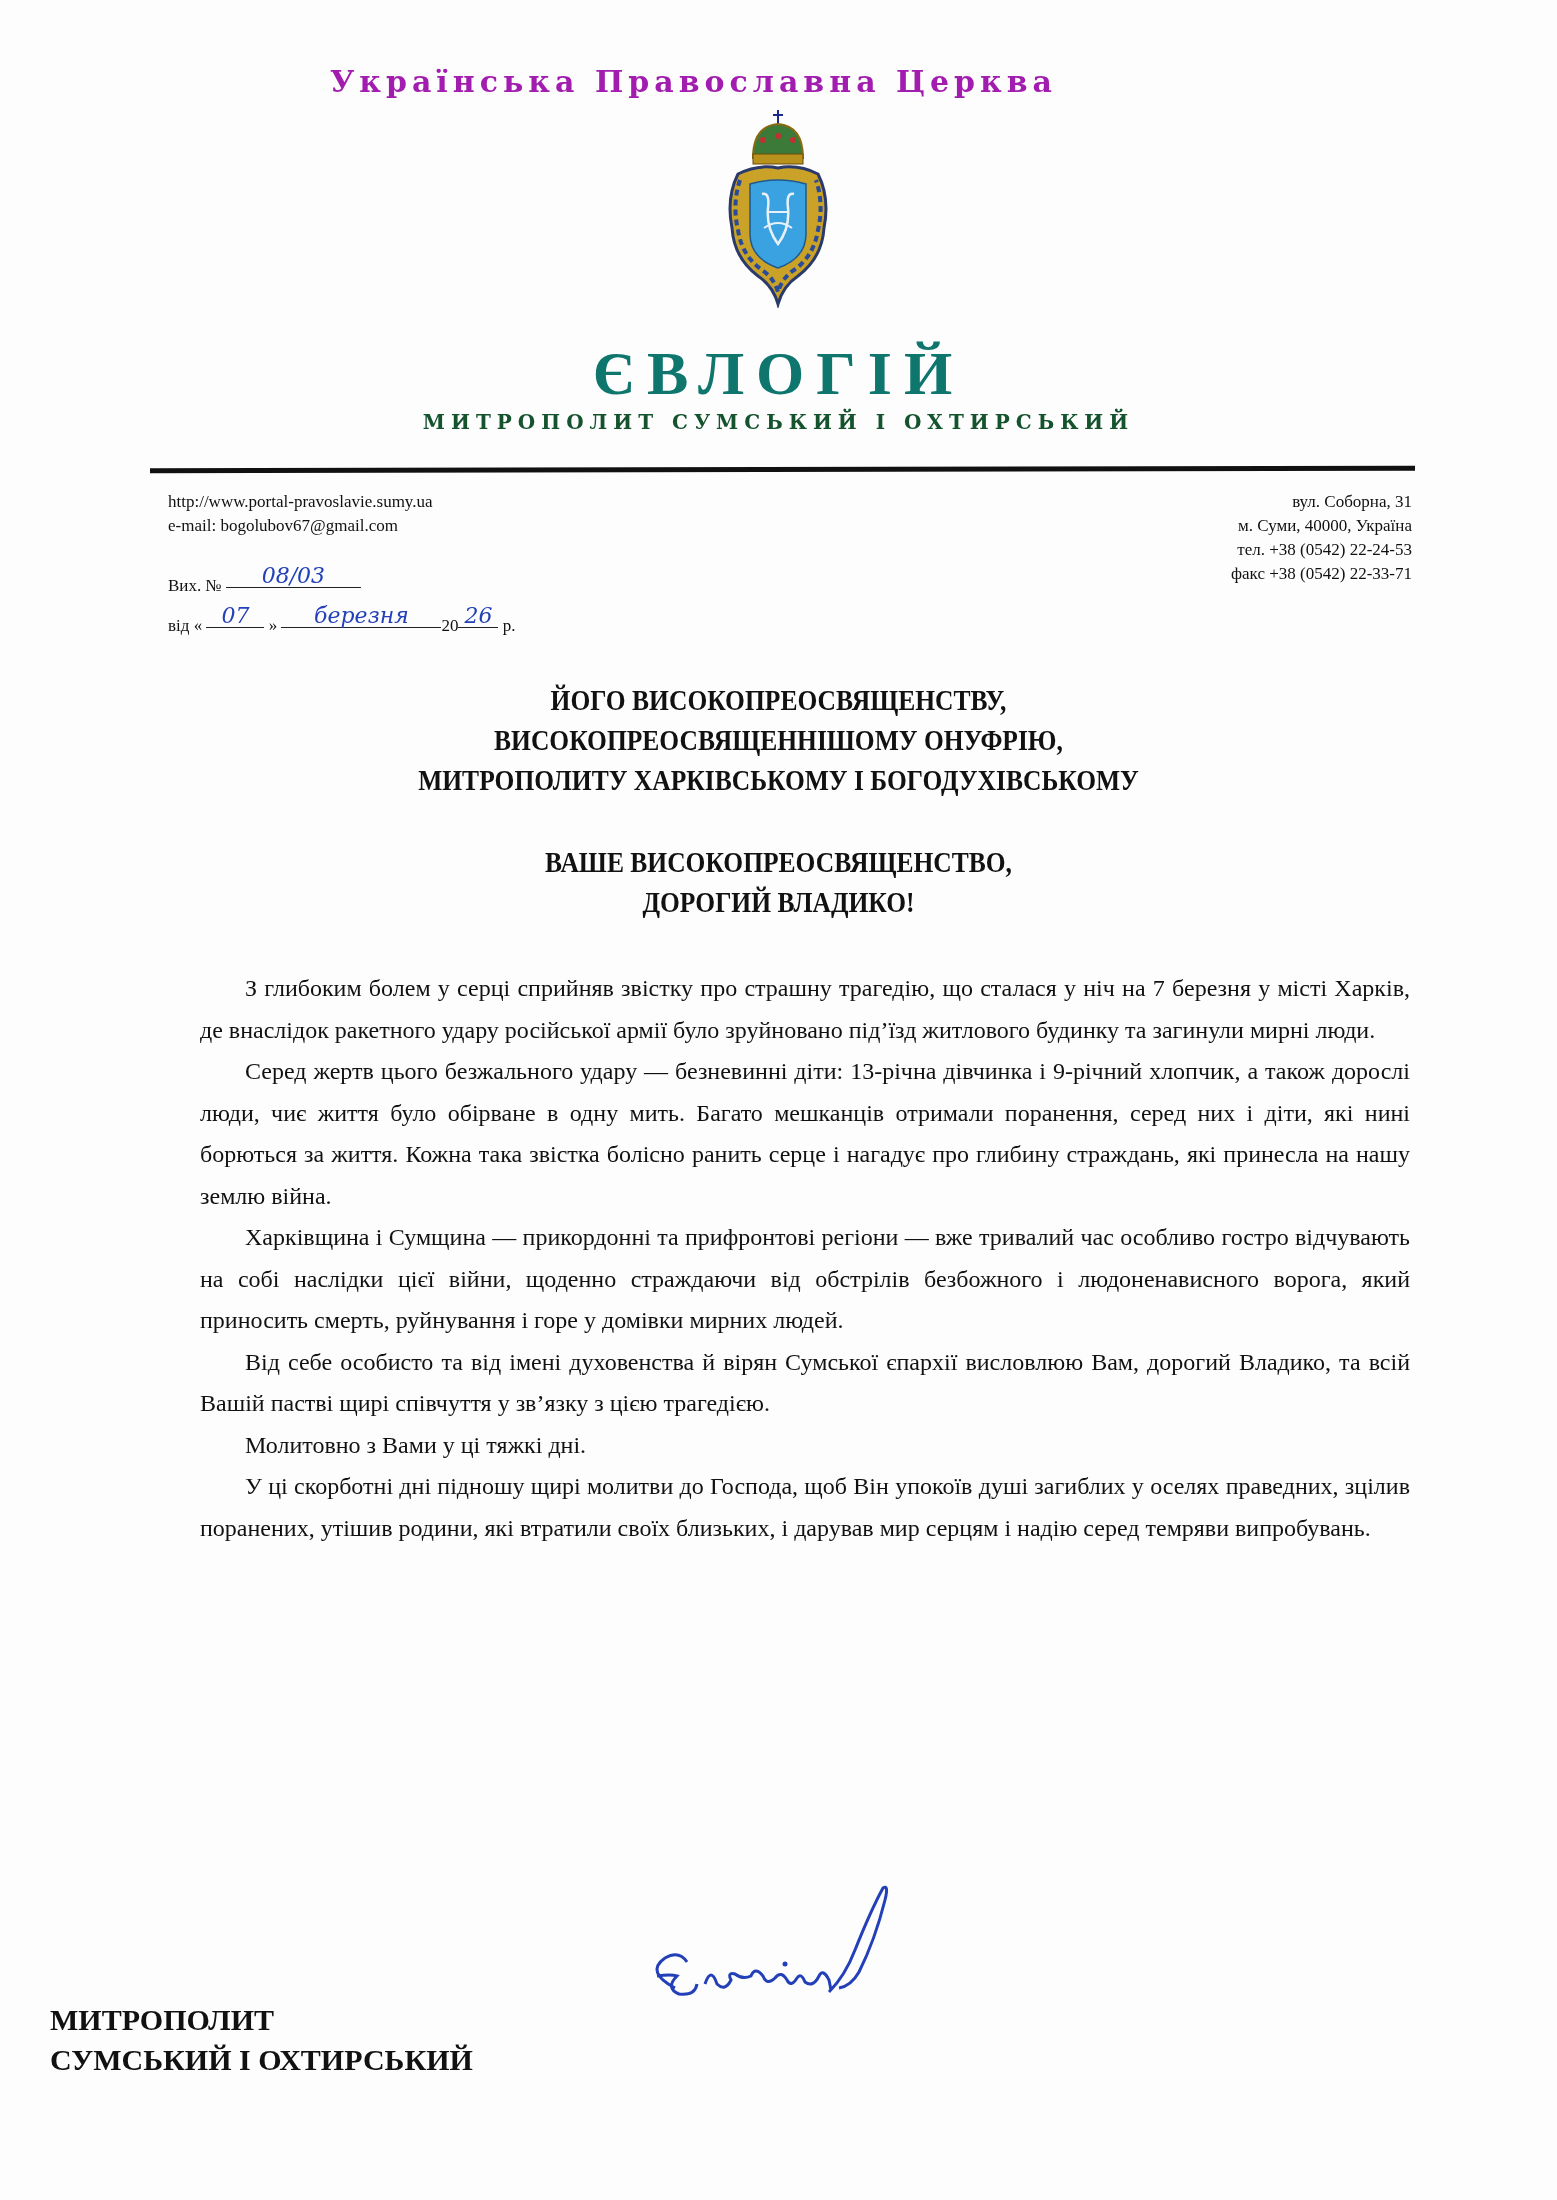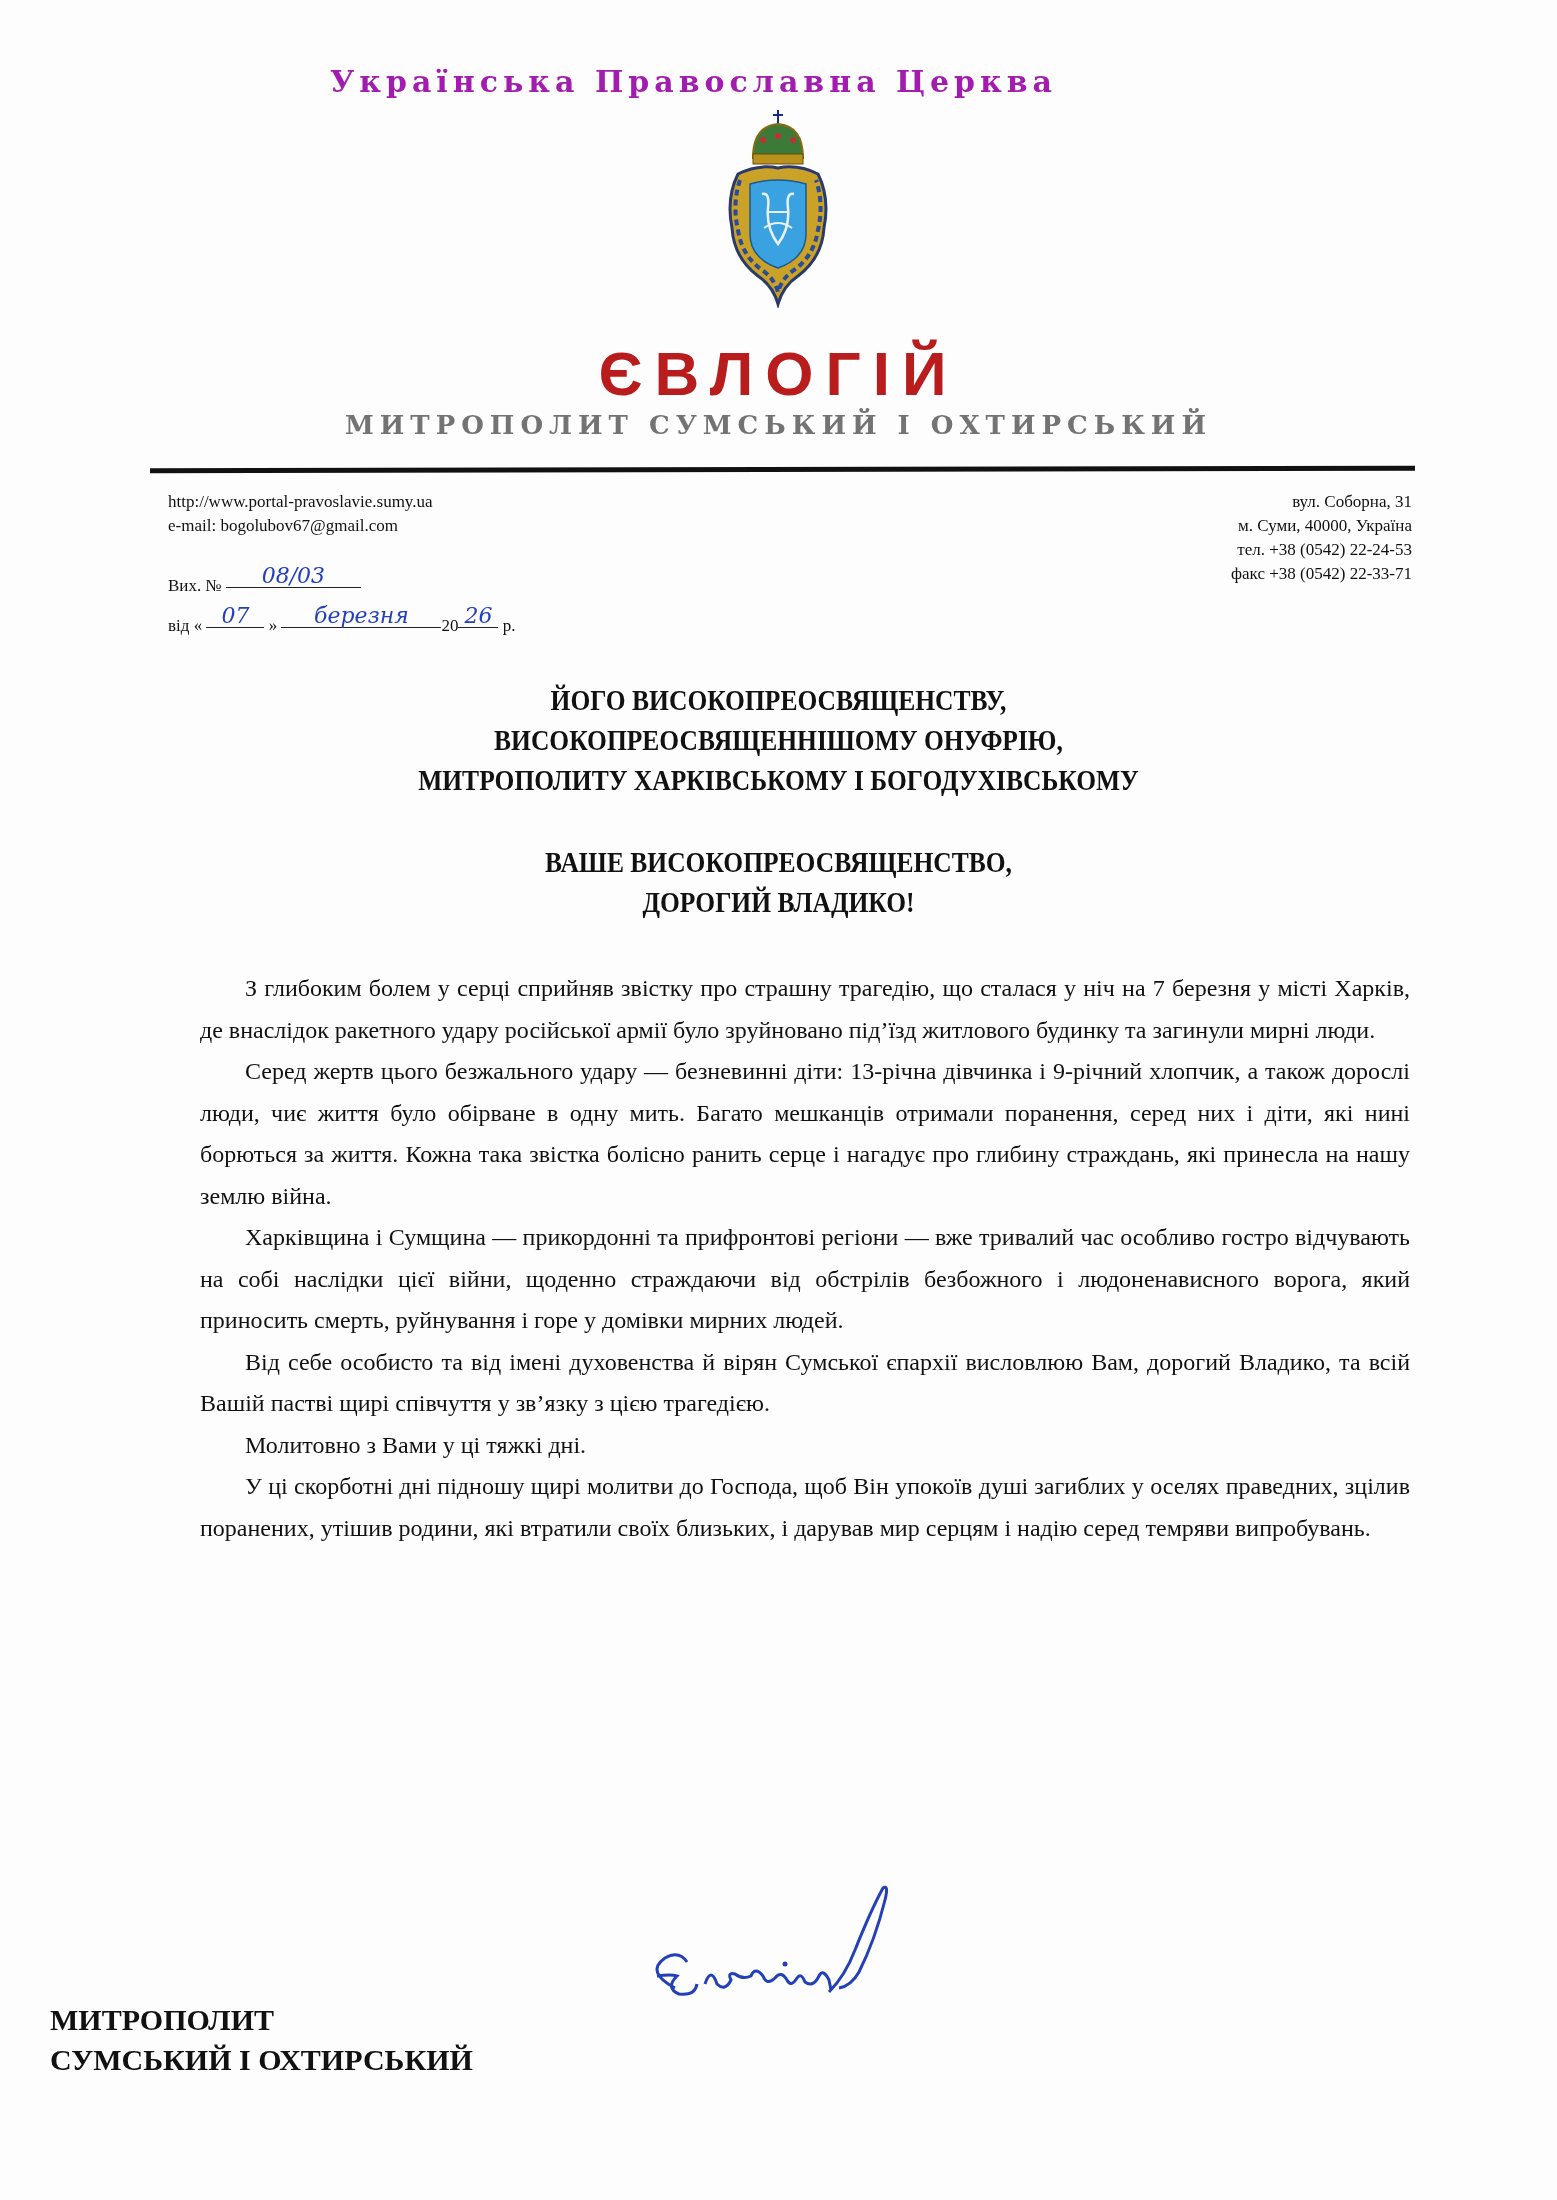--- a/index.html
+++ b/index.html
@@ -5,23 +5,23 @@
   html, body { margin: 0; padding: 0; background: #ffffff; }
   body { width: 1557px; height: 2200px; position: relative; overflow: hidden; font-family: "Liberation Serif", serif; color: #111; }
   .page { position: absolute; left: 0; top: 0; width: 1557px; height: 2200px; background: #fdfdfd; }
 
   .org-name { position: absolute; top: 64px; left: 0; width: 1387px; text-align: center;
     font-family: "DejaVu Serif", serif; font-weight: bold; font-size: 30px; letter-spacing: 5px; color: #a21caf; }
 
   .emblem { position: absolute; left: 718px; top: 108px; width: 120px; height: 200px; }
 
   .bishop-name { position: absolute; top: 338px; left: 0; width: 1557px; text-align: center;
-    font-family: Liberation Sans, sans-serif; font-weight: bold; font-size: 62px; letter-spacing: 12px; color: #b91c1c; }
+    font-family: Liberation Serif, serif; font-weight: bold; font-size: 62px; letter-spacing: 12px; color: #0f766e; }
   .bishop-title { position: absolute; top: 410px; left: 0; width: 1557px; text-align: center;
-    font-family: "DejaVu Serif", serif; font-weight: bold; font-size: 26px; letter-spacing: 6px; color: #737373; }
+    font-family: "DejaVu Serif", serif; font-weight: bold; font-size: 20px; letter-spacing: 6px; color: #14532d; }
 
   .rule { position: absolute; left: 150px; top: 467px; width: 1265px; height: 5px; background: #111; transform: rotate(-0.12deg); }
 
   .contact-left { position: absolute; left: 168px; top: 490px; font-size: 17px; line-height: 24px; }
   .contact-right { position: absolute; right: 145px; top: 490px; font-size: 17px; line-height: 24px; text-align: right; }
 
   .outgoing { position: absolute; left: 168px; top: 565px; font-size: 17px; line-height: 38px; }
   .outgoing .line { display: inline-block; border-bottom: 1.5px solid #222; text-align: center; position: relative; height: 22px; vertical-align: baseline; }
   .handwritten { font-family: "DejaVu Serif", serif; font-style: italic; font-weight: normal; color: #2340b8; font-size: 22px; position: relative; top: -8px; }
 

